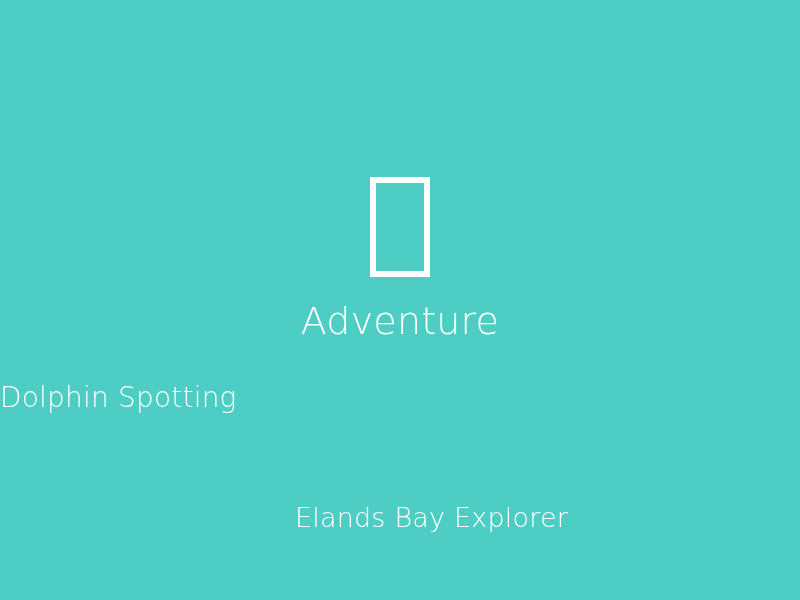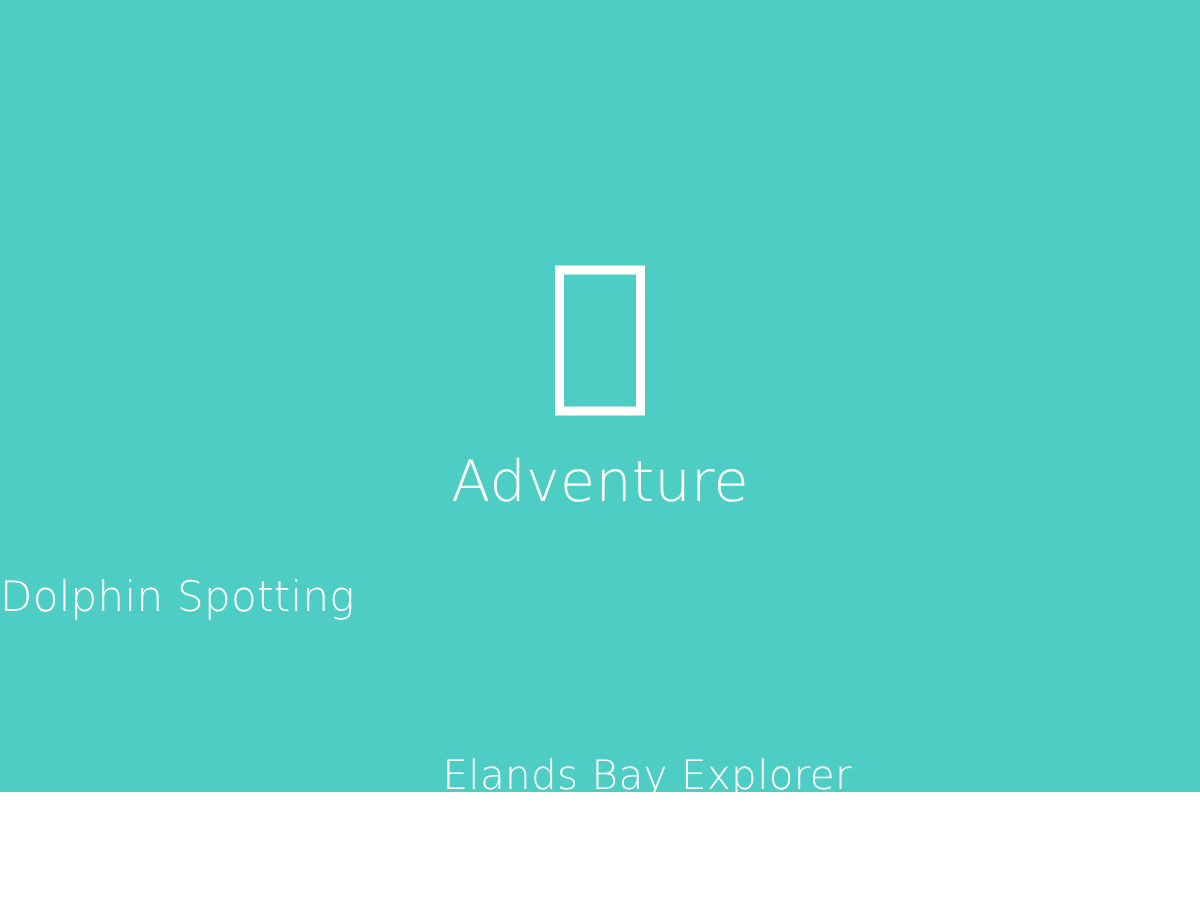--- a/index.html
+++ b/index.html
@@ -12,21 +12,21 @@
     width: 800px;
     height: 600px;
     overflow: hidden;
     font-family: "DejaVu Sans", "Liberation Sans", sans-serif;
   }
 
   .card {
     position: relative;
     box-sizing: border-box;
     width: 800px;
-    height: 528px;
+    height: 600px;
     background: #4ecdc4;
     display: flex;
     flex-direction: column;
     align-items: center;
     overflow: hidden;
   }
 
   
   .glyph-slot {
     position: absolute;

